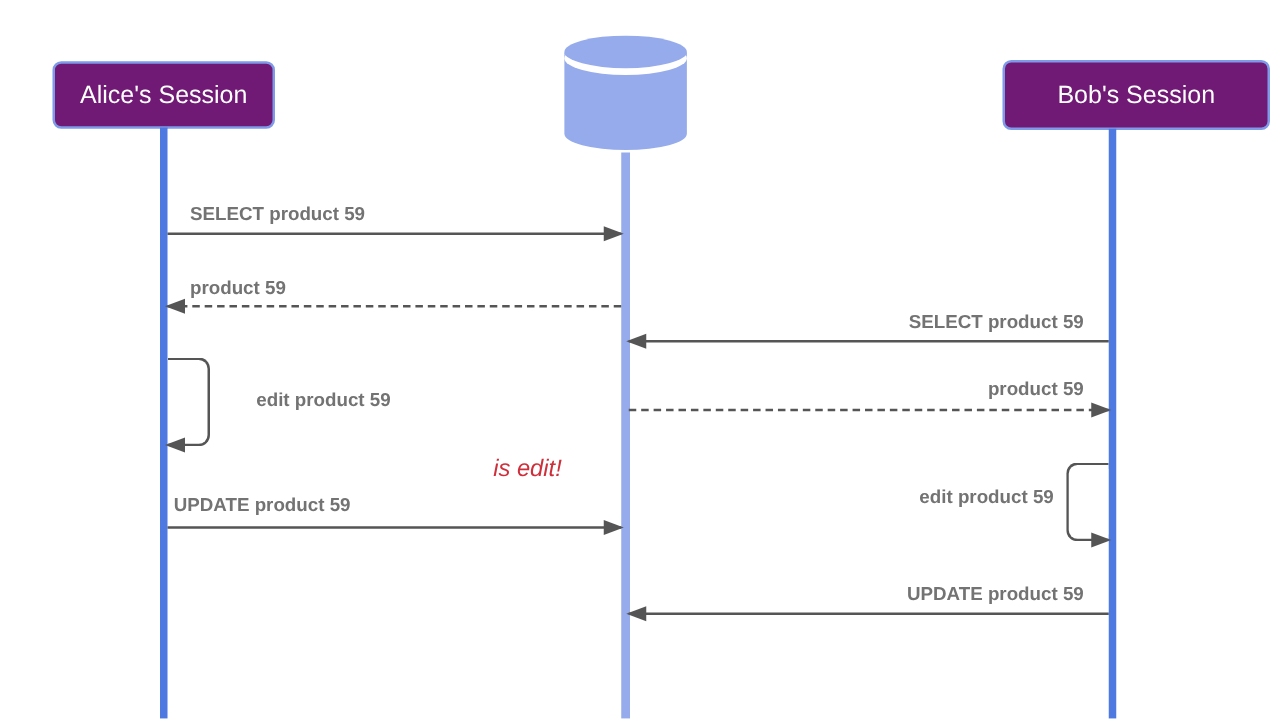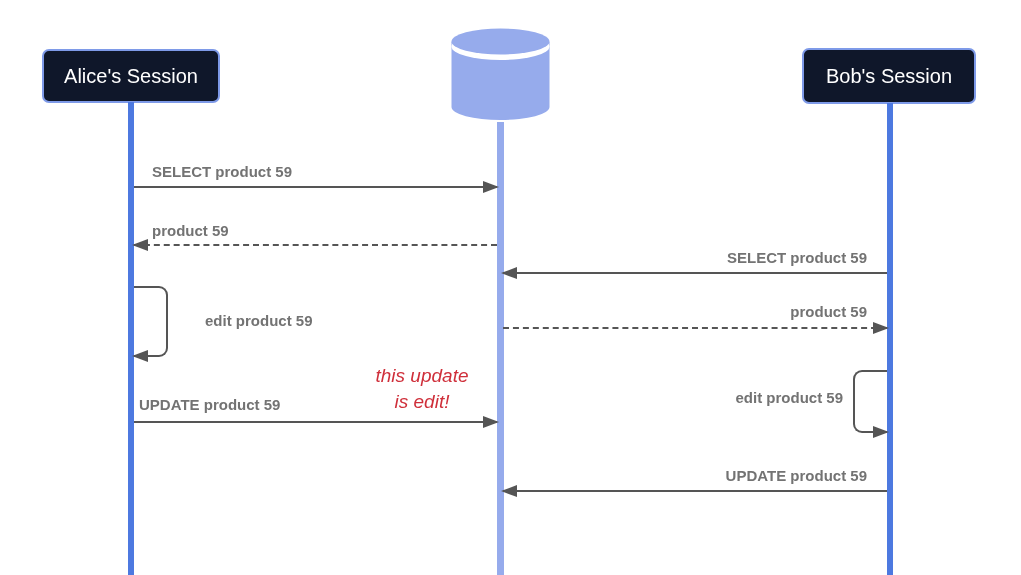--- a/index.html
+++ b/index.html
@@ -10,31 +10,31 @@
     width: 1021px;
     height: 575px;
     background: #ffffff;
     font-family: "Liberation Sans", sans-serif;
     overflow: hidden;
   }
 
   
   .actor-box {
     position: absolute;
-    background: #0f172a;
+    background: #701a75;
     border: 2px solid #7e9ae8;
     border-radius: 7px;
     color: #ffffff;
     display: flex;
     align-items: center;
     justify-content: center;
     font-size: 20px;
   }
   .actor-box.alice { left: 42px; top: 49px; width: 178px; height: 54px; }
-  .actor-box.bob   { left: 802px; top: 48px; width: 174px; height: 56px; }
+  .actor-box.bob   { left: 802px; top: 48px; width: 214px; height: 56px; }
 
   
   .lifeline { position: absolute; width: 6px; background: #4d79e0; }
   .lifeline.alice { left: 128px; top: 102px; height: 473px; }
   .lifeline.bob   { left: 887px; top: 103px; height: 472px; }
   .lifeline.db    { left: 497px; top: 122px; height: 453px; width: 7px; background: #96abec; }
 
   
   .db-icon { position: absolute; left: 450px; top: 27px; }
 
@@ -126,21 +126,20 @@
     <div class="head point-left"></div>
   </div>
   <div class="msg-label" style="left:205px; top:312px;">edit product 59</div>
 
   <div class="msg-label" style="left:139px; top:396px;">UPDATE product 59</div>
   <div class="arrow" style="left:134px; top:421px; width:363px;">
     <div class="head point-right"></div>
   </div>
 
   <div class="annotation">
-    <span>this update</span>
     <span>is edit!</span>
   </div>
 
   <div class="self-loop on-left" style="left:853px; top:370px; width:34px; height:63px;">
     <div class="head point-right"></div>
   </div>
   <div class="msg-label" style="right:178px; top:389px;">edit product 59</div>
 
   <div class="msg-label" style="right:154px; top:467px;">UPDATE product 59</div>
   <div class="arrow" style="left:503px; top:490px; width:384px;">

